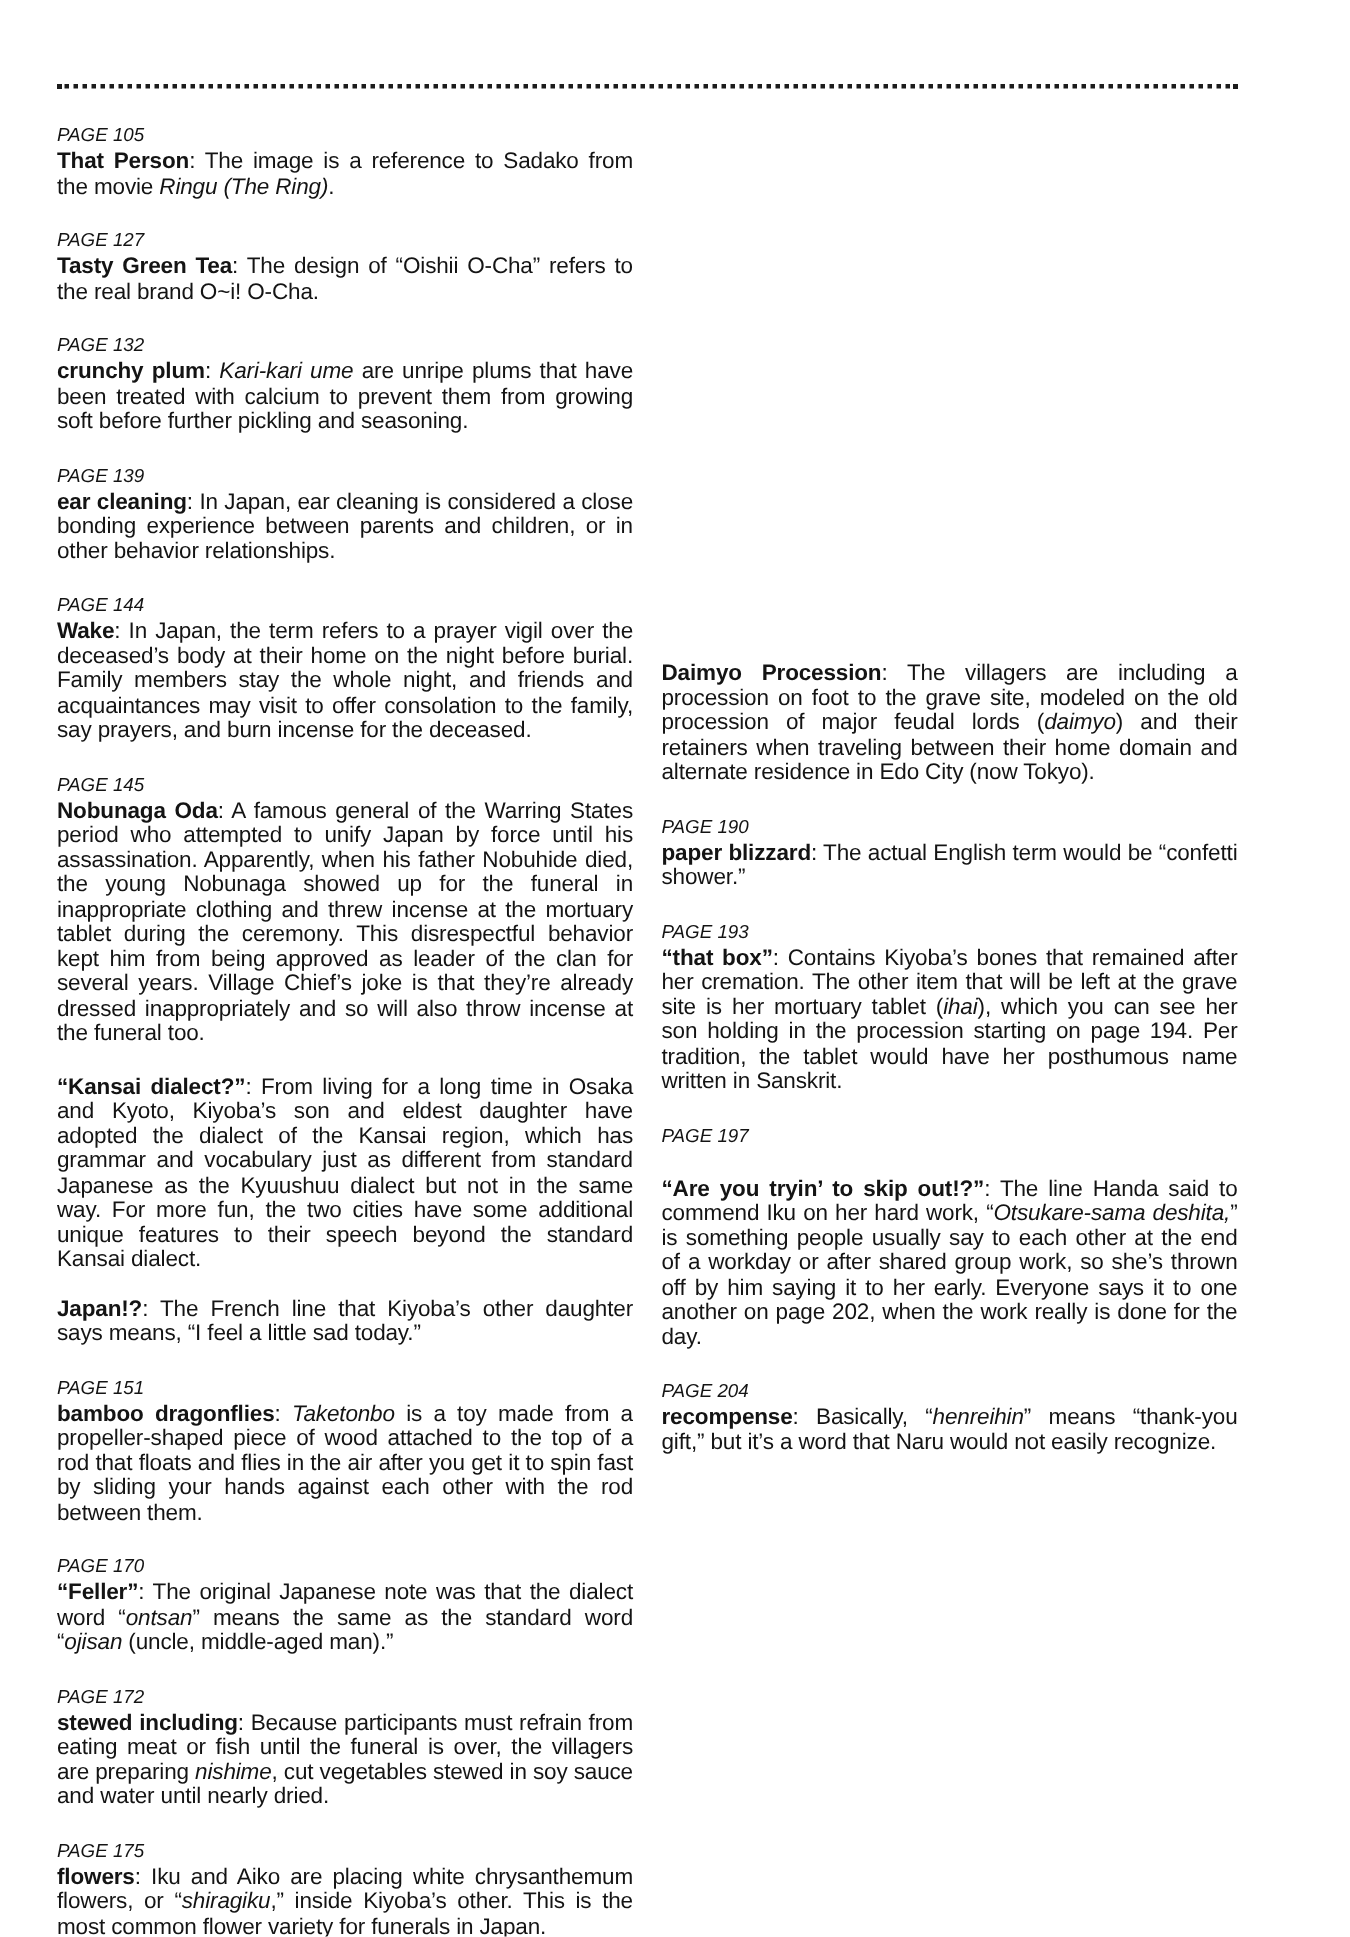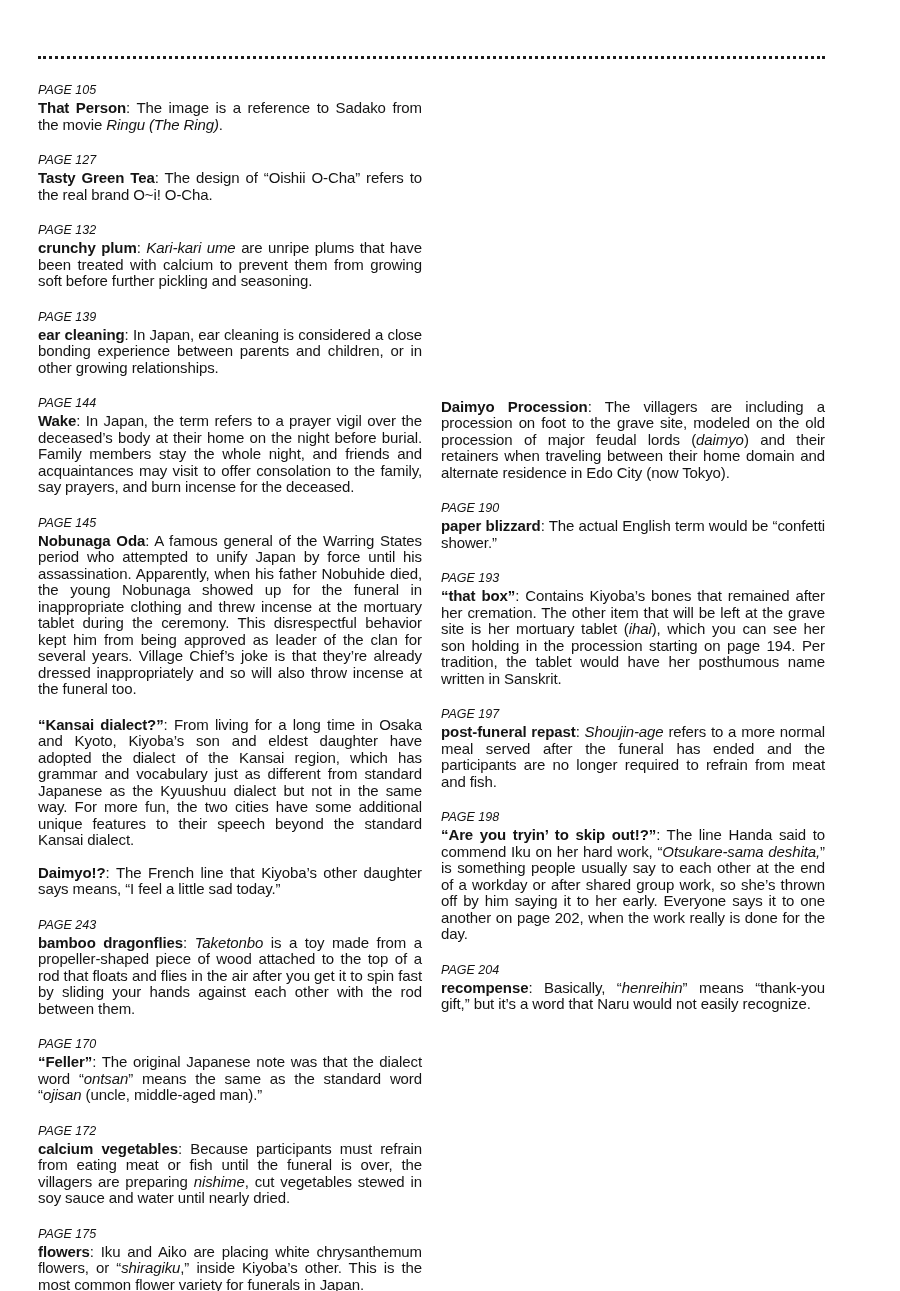--- a/index.html
+++ b/index.html
@@ -58,45 +58,45 @@
         <section class="block">
           <div class="page-heading">PAGE 127</div>
           <p class="entry"><span class="b">Tasty Green Tea</span><span>: The design of “Oishii O-Cha” refers to the real brand O~i! O-Cha.</span></p>
         </section>
         <section class="block">
           <div class="page-heading">PAGE 132</div>
           <p class="entry"><span class="b">crunchy plum</span><span>: </span><span class="i">Kari-kari ume</span><span> are unripe plums that have been treated with calcium to prevent them from growing soft before further pickling and seasoning.</span></p>
         </section>
         <section class="block">
           <div class="page-heading">PAGE 139</div>
-          <p class="entry"><span class="b">ear cleaning</span><span>: In Japan, ear cleaning is considered a close bonding experience between parents and children, or in other growing relationships.</span></p>
+          <p class="entry"><span class="b">ear cleaning</span><span>: In Japan, ear cleaning is considered a close bonding experience between parents and children, or in other behavior relationships.</span></p>
         </section>
         <section class="block">
           <div class="page-heading">PAGE 144</div>
           <p class="entry"><span class="b">Wake</span><span>: In Japan, the term refers to a prayer vigil over the deceased’s body at their home on the night before burial. Family members stay the whole night, and friends and acquaintances may visit to offer consolation to the family, say prayers, and burn incense for the deceased.</span></p>
         </section>
         <section class="block">
           <div class="page-heading">PAGE 145</div>
           <p class="entry"><span class="b">Nobunaga Oda</span><span>: A famous general of the Warring States period who attempted to unify Japan by force until his assassination. Apparently, when his father Nobuhide died, the young Nobunaga showed up for the funeral in inappropriate clothing and threw incense at the mortuary tablet during the ceremony. This disrespectful behavior kept him from being approved as leader of the clan for several years. Village Chief’s joke is that they’re already dressed inappropriately and so will also throw incense at the funeral too.</span></p>
         </section>
         <section class="block">
           <p class="entry"><span class="b">“Kansai dialect?”</span><span>: From living for a long time in Osaka and Kyoto, Kiyoba’s son and eldest daughter have adopted the dialect of the Kansai region, which has grammar and vocabulary just as different from standard Japanese as the Kyuushuu dialect but not in the same way. For more fun, the two cities have some additional unique features to their speech beyond the standard Kansai dialect.</span></p>
-          <p class="entry"><span class="b">Daimyo!?</span><span>: The French line that Kiyoba’s other daughter says means, “I feel a little sad today.”</span></p>
+          <p class="entry"><span class="b">Japan!?</span><span>: The French line that Kiyoba’s other daughter says means, “I feel a little sad today.”</span></p>
         </section>
         <section class="block">
-          <div class="page-heading">PAGE 243</div>
+          <div class="page-heading">PAGE 151</div>
           <p class="entry"><span class="b">bamboo dragonflies</span><span>: </span><span class="i">Taketonbo</span><span> is a toy made from a propeller-shaped piece of wood attached to the top of a rod that floats and flies in the air after you get it to spin fast by sliding your hands against each other with the rod between them.</span></p>
         </section>
         <section class="block">
           <div class="page-heading">PAGE 170</div>
           <p class="entry"><span class="b">“Feller”</span><span>: The original Japanese note was that the dialect word “</span><span class="i">ontsan</span><span>” means the same as the standard word “</span><span class="i">ojisan</span><span> (uncle, middle-aged man).”</span></p>
         </section>
         <section class="block">
           <div class="page-heading">PAGE 172</div>
-          <p class="entry"><span class="b">calcium vegetables</span><span>: Because participants must refrain from eating meat or fish until the funeral is over, the villagers are preparing </span><span class="i">nishime</span><span>, cut vegetables stewed in soy sauce and water until nearly dried.</span></p>
+          <p class="entry"><span class="b">stewed including</span><span>: Because participants must refrain from eating meat or fish until the funeral is over, the villagers are preparing </span><span class="i">nishime</span><span>, cut vegetables stewed in soy sauce and water until nearly dried.</span></p>
         </section>
         <section class="block">
           <div class="page-heading">PAGE 175</div>
           <p class="entry"><span class="b">flowers</span><span>: Iku and Aiko are placing white chrysanthemum flowers, or “</span><span class="i">shiragiku</span><span>,” inside Kiyoba’s other. This is the most common flower variety for funerals in Japan.</span></p>
         </section>
         <section class="block">
           <div class="page-heading">PAGE 188</div>
         </section>
       </div>
     <div class="col">
@@ -106,24 +106,22 @@
         <section class="block">
           <div class="page-heading">PAGE 190</div>
           <p class="entry"><span class="b">paper blizzard</span><span>: The actual English term would be “confetti shower.”</span></p>
         </section>
         <section class="block">
           <div class="page-heading">PAGE 193</div>
           <p class="entry"><span class="b">“that box”</span><span>: Contains Kiyoba’s bones that remained after her cremation. The other item that will be left at the grave site is her mortuary tablet (</span><span class="i">ihai</span><span>), which you can see her son holding in the procession starting on page 194. Per tradition, the tablet would have her posthumous name written in Sanskrit.</span></p>
         </section>
         <section class="block">
           <div class="page-heading">PAGE 197</div>
-          <p class="entry"><span class="b">post-funeral repast</span><span>: </span><span class="i">Shoujin-age</span><span> refers to a more normal meal served after the funeral has ended and the participants are no longer required to refrain from meat and fish.</span></p>
         </section>
         <section class="block">
-          <div class="page-heading">PAGE 198</div>
           <p class="entry"><span class="b">“Are you tryin’ to skip out!?”</span><span>: The line Handa said to commend Iku on her hard work, “</span><span class="i">Otsukare-sama deshita,</span><span>” is something people usually say to each other at the end of a workday or after shared group work, so she’s thrown off by him saying it to her early. Everyone says it to one another on page 202, when the work really is done for the day.</span></p>
         </section>
         <section class="block">
           <div class="page-heading">PAGE 204</div>
           <p class="entry"><span class="b">recompense</span><span>: Basically, “</span><span class="i">henreihin</span><span>” means “thank-you gift,” but it’s a word that Naru would not easily recognize.</span></p>
         </section>
       </div>
   </div>
 </div>
 

